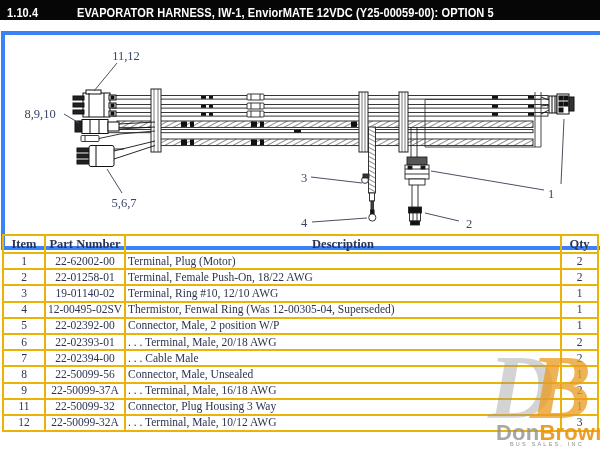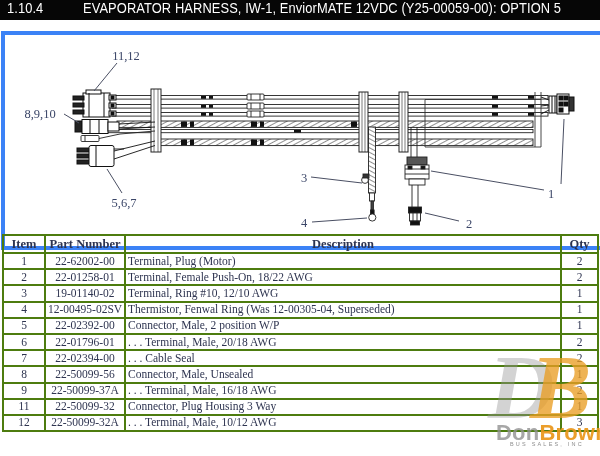--- a/index.html
+++ b/index.html
@@ -1,34 +1,34 @@
 <!DOCTYPE html>
 <html><head>
 <meta charset="utf-8">
 <style>
   html,body{margin:0;padding:0;background:#fff;}
   body{width:600px;height:456px;position:relative;overflow:hidden;
        font-family:"Liberation Serif",serif;color:#2e3450;}
   
   .titlebar{position:absolute;left:0;top:0;width:600px;height:20px;background:#060606;
-            display:flex;align-items:flex-start;
-            font-family:"Liberation Sans",sans-serif;font-weight:400;color:#fff;
-            font-size:14px;letter-spacing:.1px;white-space:nowrap;}
+            display:flex;align-items:flex-end;
+            font-family:"Liberation Sans",sans-serif;font-weight:700;color:#fff;
+            font-size:12px;letter-spacing:.1px;white-space:nowrap;}
   .titlebar .sec{margin-left:7px;transform:scaleX(.92);transform-origin:left center;}
   .titlebar .ttl{margin-left:36px;transform:scaleX(.92);transform-origin:left center;}
   
   .diagram{position:absolute;left:1px;top:31px;width:595px;height:211px;
            border:4px solid #3b82f6;background:#fff;}
   .diagram svg{display:block;}
   
   table.parts{position:absolute;left:2px;top:234px;width:595px;border-collapse:collapse;
               table-layout:fixed;font-size:11.5px;color:#2e3450;}
   table.parts col.c-item{width:42px;} table.parts col.c-pn{width:80px;}
   table.parts col.c-desc{width:436px;} table.parts col.c-qty{width:37px;}
-  table.parts th,table.parts td{border:2px solid #4d7c0f;padding:0 2px;height:14.2px;
+  table.parts th,table.parts td{border:2px solid #eab308;padding:0 2px;height:14.2px;
               line-height:13px;overflow:hidden;white-space:nowrap;}
   table.parts th{font-size:12.5px;font-weight:700;text-align:center;height:16px;}
   td.ct{text-align:center;} td.dl{text-align:left;padding-left:6px;}
   
   .wm{position:absolute;right:0;top:346px;width:118px;height:110px;pointer-events:none;z-index:5;}
   .wm .mono-d{position:absolute;left:6px;top:-12px;font-family:"Liberation Serif",serif;
       font-style:italic;font-weight:700;font-size:92px;color:rgba(150,150,150,.42);}
   .wm .mono-b{position:absolute;left:48px;top:-12px;font-family:"Liberation Serif",serif;
       font-style:italic;font-weight:700;font-size:92px;color:rgba(233,158,36,.78);}
   .wm .name{position:absolute;left:14px;top:74px;font-family:"Liberation Sans",sans-serif;
@@ -279,28 +279,28 @@
         <td class="ct">1</td>
       </tr>
   <tr>
         <td class="ct">5</td>
         <td class="ct">22-02392-00</td>
         <td class="dl">Connector, Male, 2 position W/P</td>
         <td class="ct">1</td>
       </tr>
   <tr>
         <td class="ct">6</td>
-        <td class="ct">22-01796-01</td>
+        <td class="ct">22-02393-01</td>
         <td class="dl">. . .  Terminal, Male, 20/18 AWG</td>
         <td class="ct">2</td>
       </tr>
   <tr>
         <td class="ct">7</td>
         <td class="ct">22-02394-00</td>
-        <td class="dl">. . .  Cable Seal</td>
+        <td class="dl">. . .  Cable Male</td>
         <td class="ct">2</td>
       </tr>
   <tr>
         <td class="ct">8</td>
         <td class="ct">22-50099-56</td>
         <td class="dl">Connector, Male, Unsealed</td>
         <td class="ct">1</td>
       </tr>
   <tr>
         <td class="ct">9</td>

